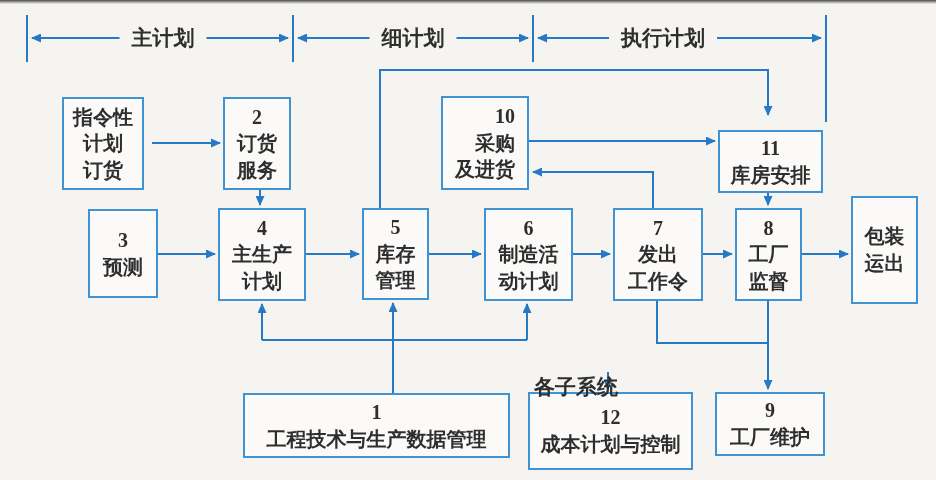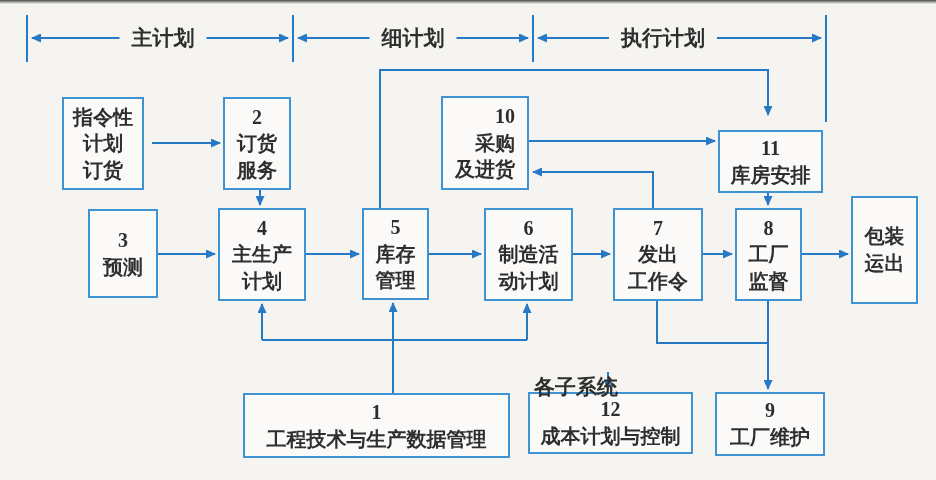--- a/index.html
+++ b/index.html
@@ -118,21 +118,21 @@
 监督</div>
   <div class="box" style="left:851px;top:196px;width:67px;height:108px;">包装
 运出</div>
   <div class="box" style="left:441px;top:96px;width:88px;height:94px;text-align:right;">10
 采购
 及进货</div>
   <div class="box" style="left:718px;top:118px;width:105px;height:63px;margin-top:12px;">11
 库房安排</div>
   <div class="box" style="left:243px;top:393px;width:267px;height:65px;">1
 工程技术与生产数据管理</div>
-  <div class="box" style="left:528px;top:392px;width:165px;height:62px;">12
+  <div class="box" style="left:528px;top:392px;width:165px;height:78px;">12
 成本计划与控制</div>
   <div class="box" style="left:715px;top:392px;width:110px;height:64px;">9
 工厂维护</div>
 
   <div class="float-label" style="left:576px;top:359px;margin-top:28px;">各子系统</div>
 
   <div class="top-edge"></div>
 </div>
 
 </body></html>

